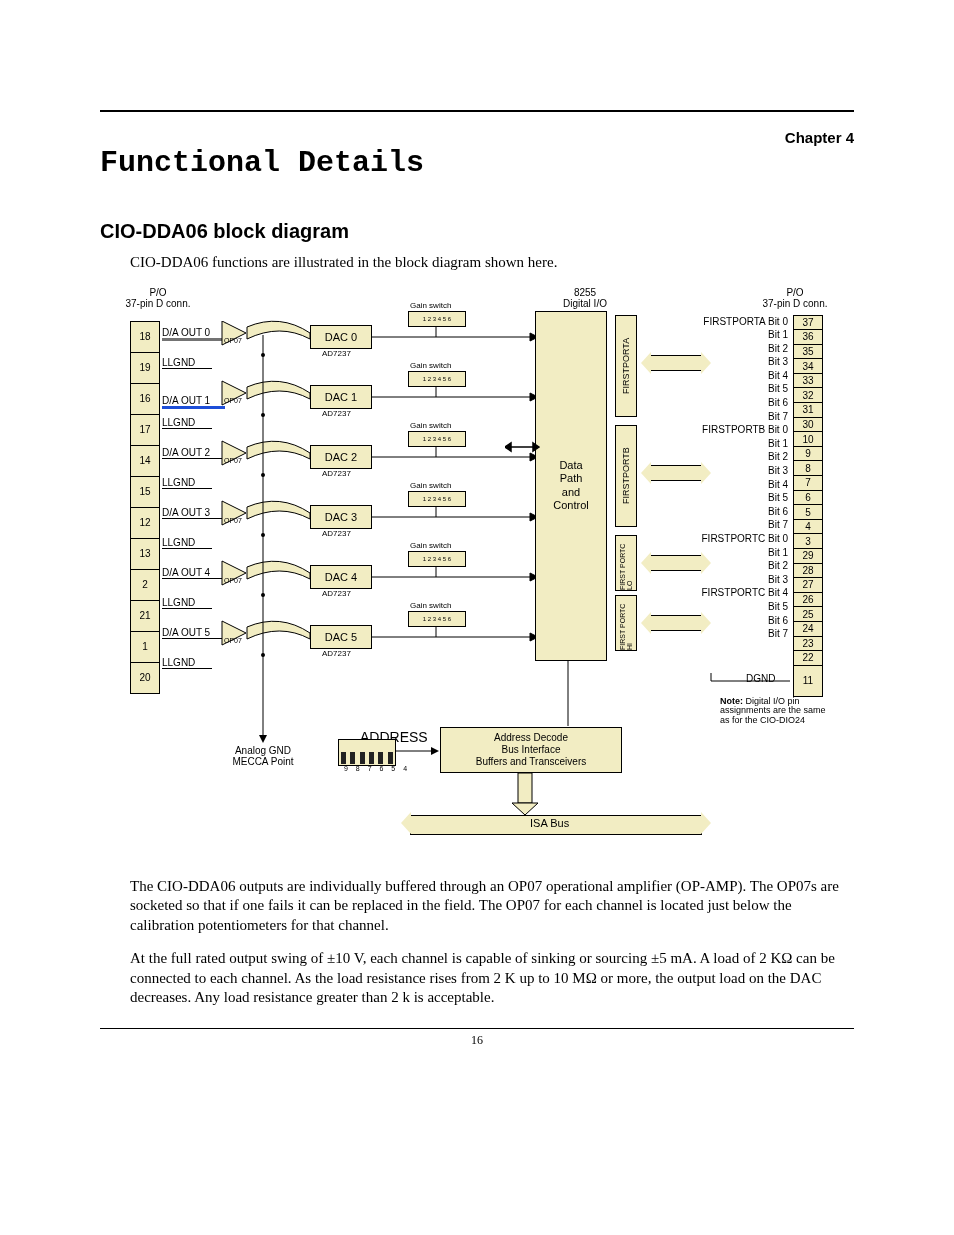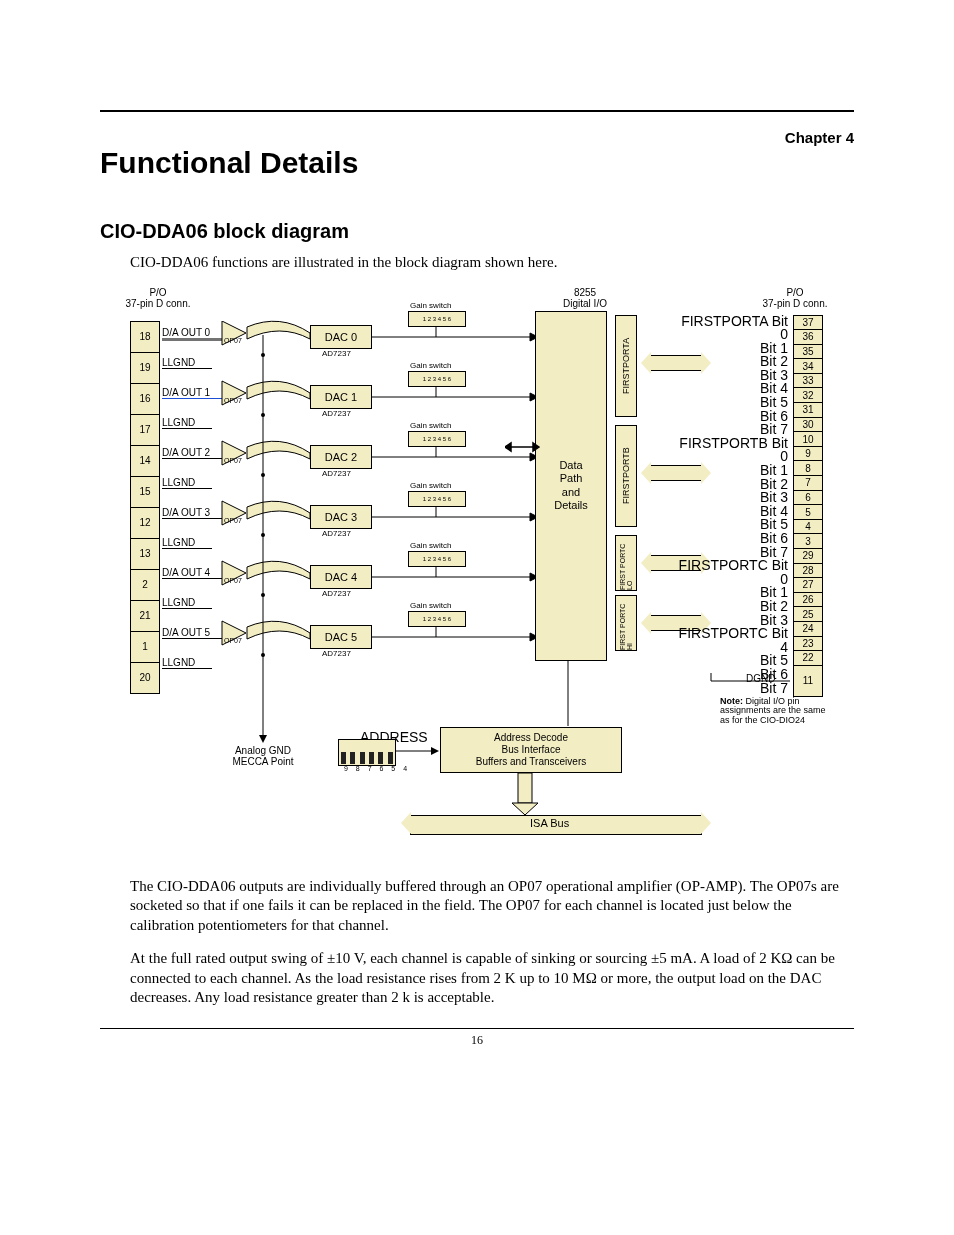--- a/index.html
+++ b/index.html
@@ -14,21 +14,21 @@
   }
   .chapter-header {
     border-top: 2px solid #000;
     text-align: right;
     font-family: Arial, sans-serif;
     font-weight: bold;
     font-size: 15px;
     padding-top: 17px;
   }
   .main-title {
-    font-family: Liberation Sans, sans-serif;
+    font-family: Liberation Mono, monospace;
     font-size: 30px;
     font-weight: bold;
     margin-top: 0;
     margin-bottom: 40px;
   }
   .section-title {
     font-family: Arial, sans-serif;
     font-size: 20px;
     font-weight: bold;
     margin-top: 30px;
@@ -167,21 +167,21 @@
       <div class="pin-cell" style="height:30px">13</div>
       <div class="pin-cell" style="height:30px">2</div>
       <div class="pin-cell" style="height:30px">21</div>
       <div class="pin-cell" style="height:30px">1</div>
       <div class="pin-cell" style="height:30px">20</div>
     </div>
 
     <div style="position:absolute;left:62px;top:34px">
       <div class="sig-label" style="top:6px;border-bottom:3px solid #737373;width:63px">D/A OUT 0</div>
       <div class="sig-label" style="top:36px;border-bottom:1px solid #000;width:50px">LLGND</div>
-      <div class="sig-label" style="top:66px;border-bottom:1px solid #1d4ed8;width:63px">D/A OUT 1</div>
+      <div class="sig-label" style="top:74px;border-bottom:3px solid #1d4ed8;width:63px">D/A OUT 1</div>
       <div class="sig-label" style="top:96px;border-bottom:1px solid #000;width:50px">LLGND</div>
       <div class="sig-label" style="top:126px;border-bottom:1px solid #000;width:63px">D/A OUT 2</div>
       <div class="sig-label" style="top:156px;border-bottom:1px solid #000;width:50px">LLGND</div>
       <div class="sig-label" style="top:186px;border-bottom:1px solid #000;width:63px">D/A OUT 3</div>
       <div class="sig-label" style="top:216px;border-bottom:1px solid #000;width:50px">LLGND</div>
       <div class="sig-label" style="top:246px;border-bottom:1px solid #000;width:63px">D/A OUT 4</div>
       <div class="sig-label" style="top:276px;border-bottom:1px solid #000;width:50px">LLGND</div>
       <div class="sig-label" style="top:306px;border-bottom:1px solid #000;width:63px">D/A OUT 5</div>
       <div class="sig-label" style="top:336px;border-bottom:1px solid #000;width:50px">LLGND</div>
     </div>
@@ -265,42 +265,42 @@
           <line x1="66" y1="190" x2="66" y2="200"></line>
         <line x1="66" y1="250" x2="66" y2="260"></line>
           <line x1="66" y1="310" x2="66" y2="320"></line>
       </g>
     </svg>
 
     <div class="center-box" style="left:435px;top:24px;width:70px;height:348px">
       <span style="white-space:pre-line;max-width:50px;display:block">Data
 Path
 and
-Details</span>
+Control</span>
     </div>
 
     <svg style="position:absolute;left:405px;top:150px;width:35px;height:20px">
       <g stroke="#000" fill="none" stroke-width="1.5">
         <line x1="2" y1="10" x2="32" y2="10"></line>
         <polygon points="0,10 6,6 6,14" fill="#000"></polygon>
           <polygon points="34,10 28,6 28,14" fill="#000"></polygon>
       </g>
     </svg>
 
     <div class="vert-box" style="left:515px;top:28px;width:20px;height:100px">FIRSTPORTA</div>
     <div class="vert-box" style="left:515px;top:138px;width:20px;height:100px">FIRSTPORTB</div>
     <div class="vert-box" style="left:515px;top:248px;width:20px;height:54px;font-size:7px">FIRST PORTC LO</div>
     <div class="vert-box" style="left:515px;top:308px;width:20px;height:54px;font-size:7px">FIRST PORTC HI</div>
 
     <div class="arrow-both" style="left:550px;top:68px;width:50px"></div>
     <div class="arrow-both" style="left:550px;top:178px;width:50px"></div>
     <div class="arrow-both" style="left:550px;top:268px;width:50px"></div>
     <div class="arrow-both" style="left:550px;top:328px;width:50px"></div>
 
-    <div style="position:absolute;left:578px;top:28px;width:110px;font-size:14px;line-height:13.6px;text-align:right">
+    <div style="position:absolute;left:578px;top:28px;width:110px;font-size:10px;line-height:13.6px;text-align:right">
       <div>FIRSTPORTA Bit 0</div>
         <div>Bit 1</div>
       <div>Bit 2</div>
         <div>Bit 3</div>
       <div>Bit 4</div>
         <div>Bit 5</div>
       <div>Bit 6</div>
         <div>Bit 7</div>
       <div>FIRSTPORTB Bit 0</div>
         <div>Bit 1</div>

